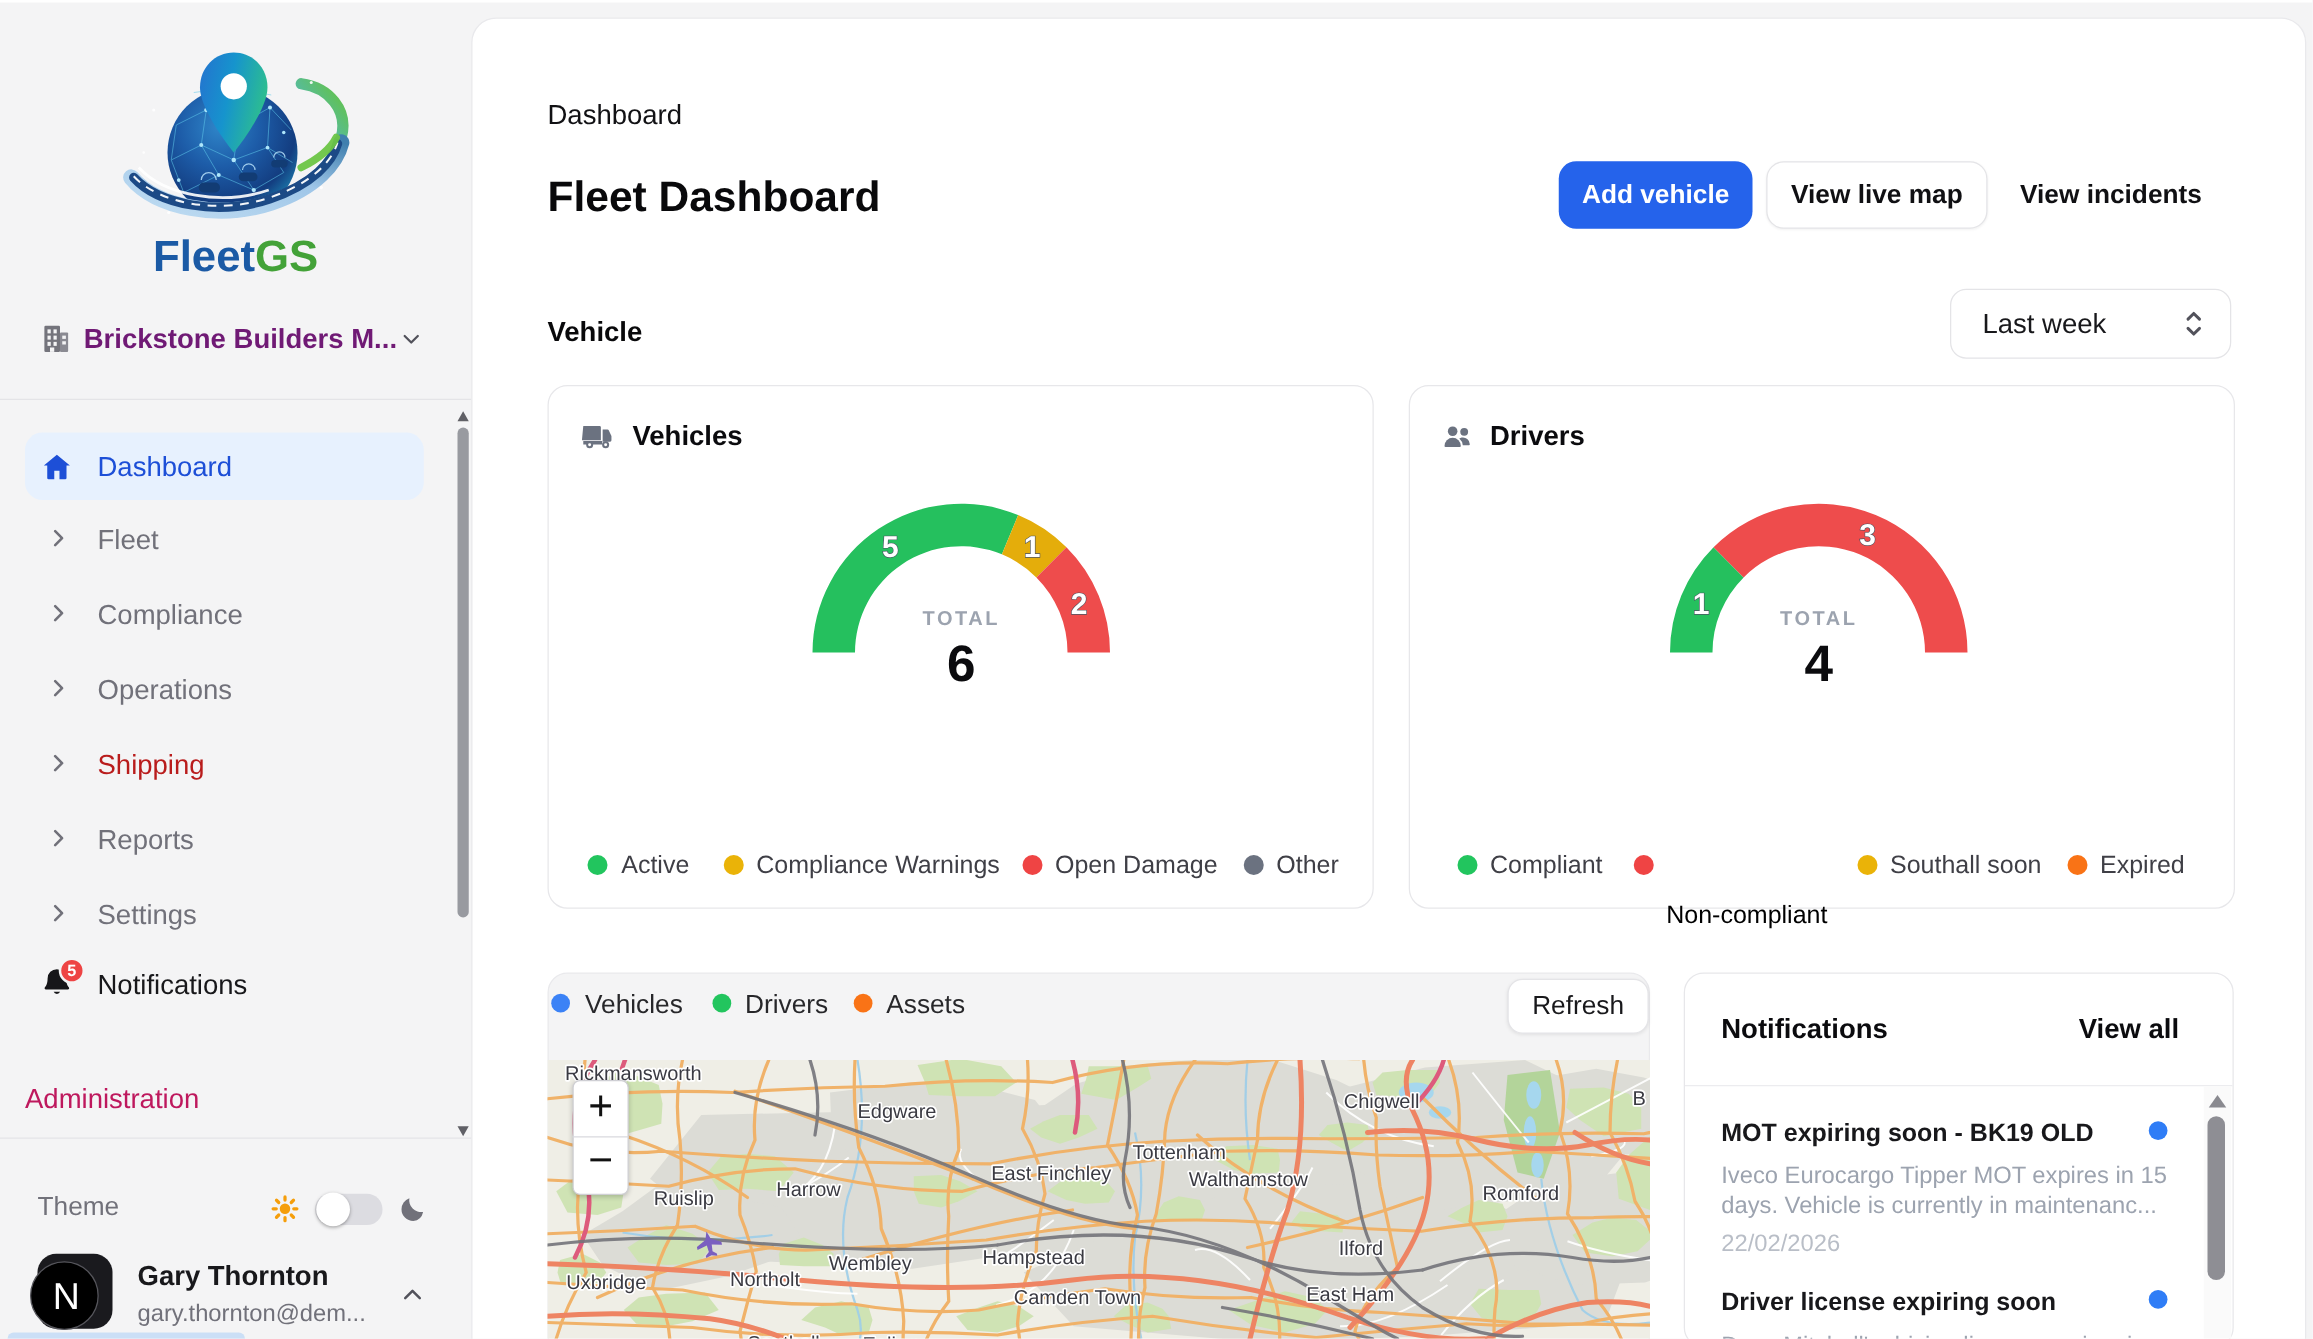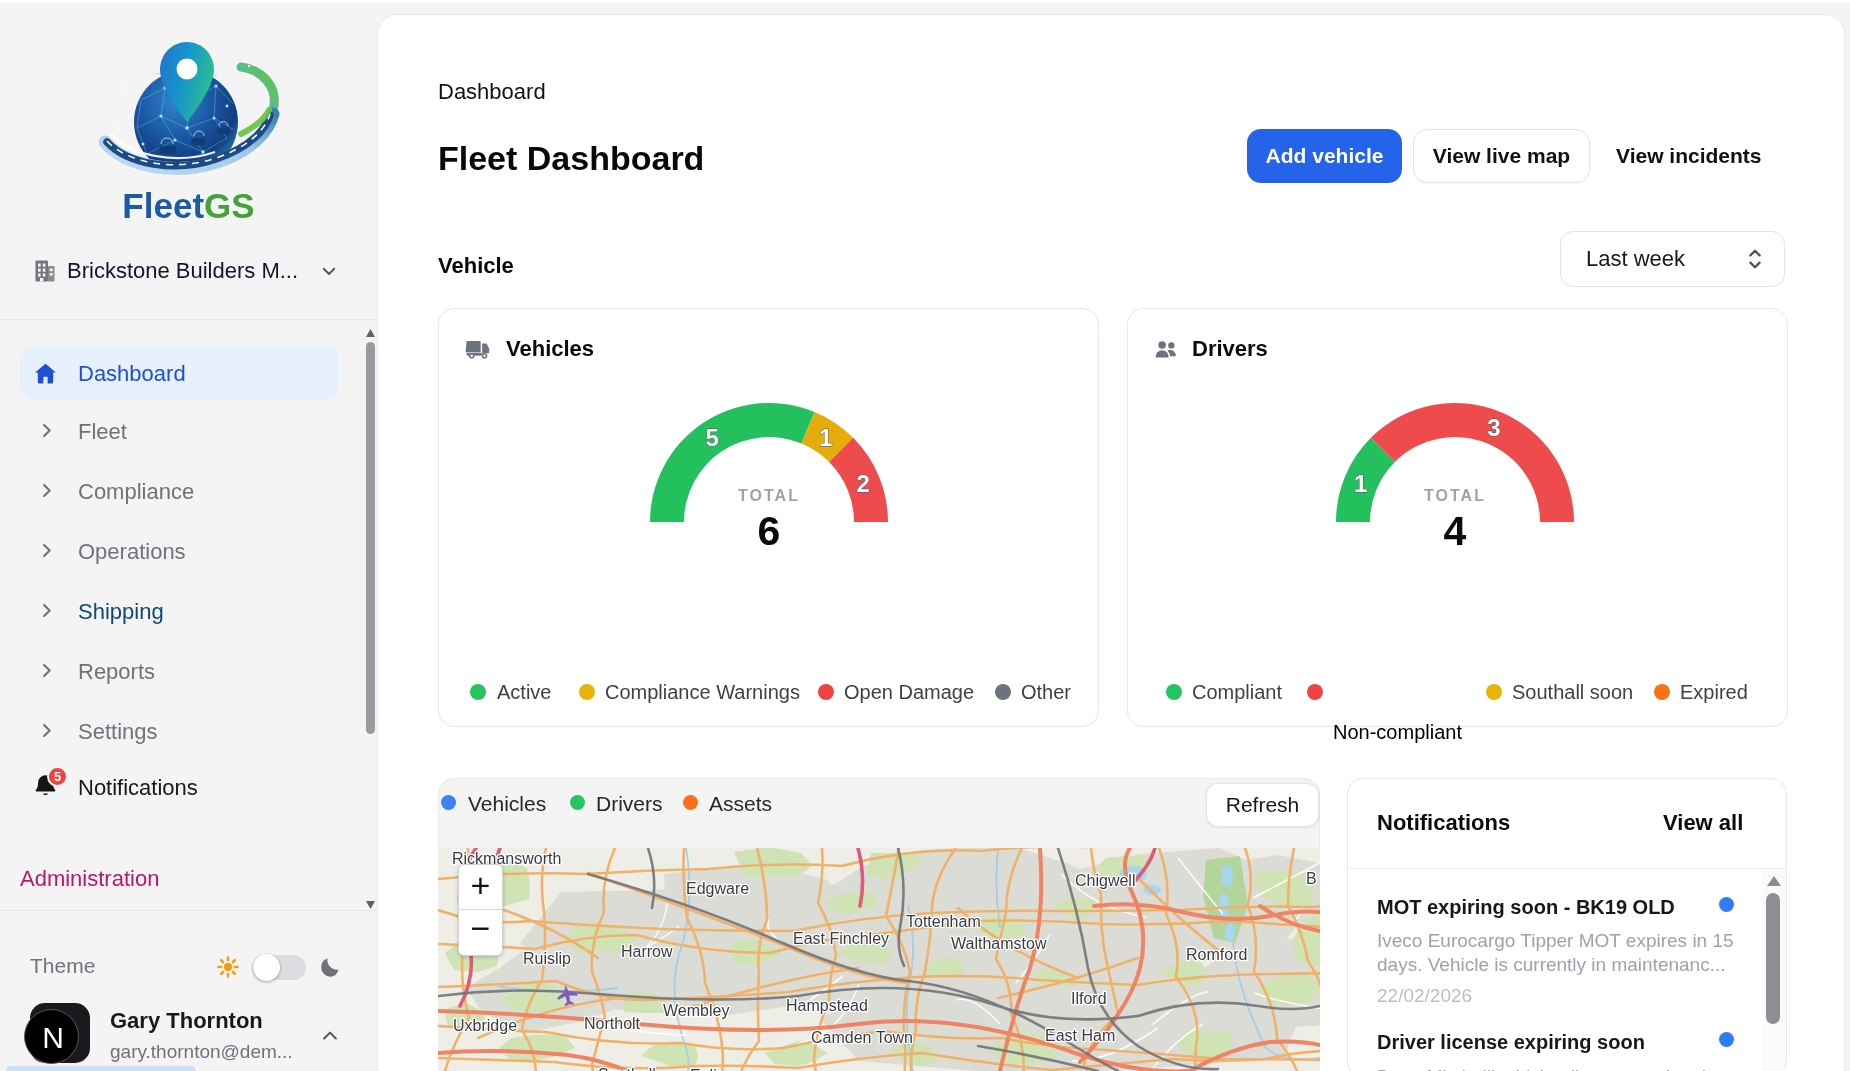--- a/index.html
+++ b/index.html
@@ -94,21 +94,21 @@
       <rect x="9.8" y="4.5" width="2.6" height="3.2"></rect>
     <rect x="5" y="9.5" width="2.6" height="3.2"></rect>
       <rect x="9.8" y="9.5" width="2.6" height="3.2"></rect>
     <rect x="5" y="14.5" width="2.6" height="3.2"></rect>
       <rect x="9.8" y="14.5" width="2.6" height="3.2"></rect>
     <rect x="7" y="19" width="3.4" height="3.5"></rect>
     <rect x="16.8" y="9.5" width="2.9" height="2.6"></rect>
       <rect x="16.8" y="14" width="2.9" height="2.6"></rect>
   </g>
 </svg>
-<div class="abs" style="left:67px;top:258px;font-size:22px;font-weight:400;color:#0f172a;">Brickstone Builders M...</div>
+<div class="abs" style="left:67px;top:258px;font-size:22px;font-weight:700;color:#701a75;">Brickstone Builders M...</div>
 <svg class="abs" style="left:320px;top:262px;" width="18" height="18" viewBox="0 0 24 24" fill="none" stroke="#52525b" stroke-width="2.4" stroke-linecap="round" stroke-linejoin="round">
     <path d="M5 9 l7 7 7-7"></path>
   </svg>
 
 <div class="abs" style="left:0;top:319px;width:377px;height:1px;background:#e4e4e7;"></div>
 
 <div class="abs" style="left:20px;top:346px;width:319px;height:54px;background:#e7f1fe;border-radius:14px;"></div>
 <svg class="abs" style="left:33px;top:361px;" width="25" height="25" viewBox="0 0 24 24" fill="#1d4fd7">
     <path d="M12 2.6 L22 11 h-2.6 v9.5 a1 1 0 0 1 -1 1 h-4.4 v-6.5 h-4 v6.5 H5.6 a1 1 0 0 1 -1-1 V11 H2 Z"></path>
   </svg>
@@ -125,21 +125,21 @@
 <div class="abs" style="left:78px;top:479px;font-size:22px;font-weight:500;color:#71717a;">Compliance</div>
 
 <svg class="abs" style="left:37px;top:541px;" width="19" height="19" viewBox="0 0 24 24" fill="none" stroke="#71717a" stroke-width="2.6" stroke-linecap="round" stroke-linejoin="round">
     <path d="M9 5 l7 7 -7 7"></path>
   </svg>
 <div class="abs" style="left:78px;top:539px;font-size:22px;font-weight:500;color:#71717a;">Operations</div>
 
 <svg class="abs" style="left:37px;top:601px;" width="19" height="19" viewBox="0 0 24 24" fill="none" stroke="#71717a" stroke-width="2.6" stroke-linecap="round" stroke-linejoin="round">
     <path d="M9 5 l7 7 -7 7"></path>
   </svg>
-<div class="abs" style="left:78px;top:599px;font-size:22px;font-weight:500;color:#0c4a6e;">Shipping</div>
+<div class="abs" style="left:78px;top:599px;font-size:22px;font-weight:500;color:#b91c1c;">Shipping</div>
 
 <svg class="abs" style="left:37px;top:661px;" width="19" height="19" viewBox="0 0 24 24" fill="none" stroke="#71717a" stroke-width="2.6" stroke-linecap="round" stroke-linejoin="round">
     <path d="M9 5 l7 7 -7 7"></path>
   </svg>
 <div class="abs" style="left:78px;top:659px;font-size:22px;font-weight:500;color:#71717a;">Reports</div>
 
 <svg class="abs" style="left:37px;top:721px;" width="19" height="19" viewBox="0 0 24 24" fill="none" stroke="#71717a" stroke-width="2.6" stroke-linecap="round" stroke-linejoin="round">
     <path d="M9 5 l7 7 -7 7"></path>
   </svg>
 <div class="abs" style="left:78px;top:719px;font-size:22px;font-weight:500;color:#71717a;">Settings</div>

